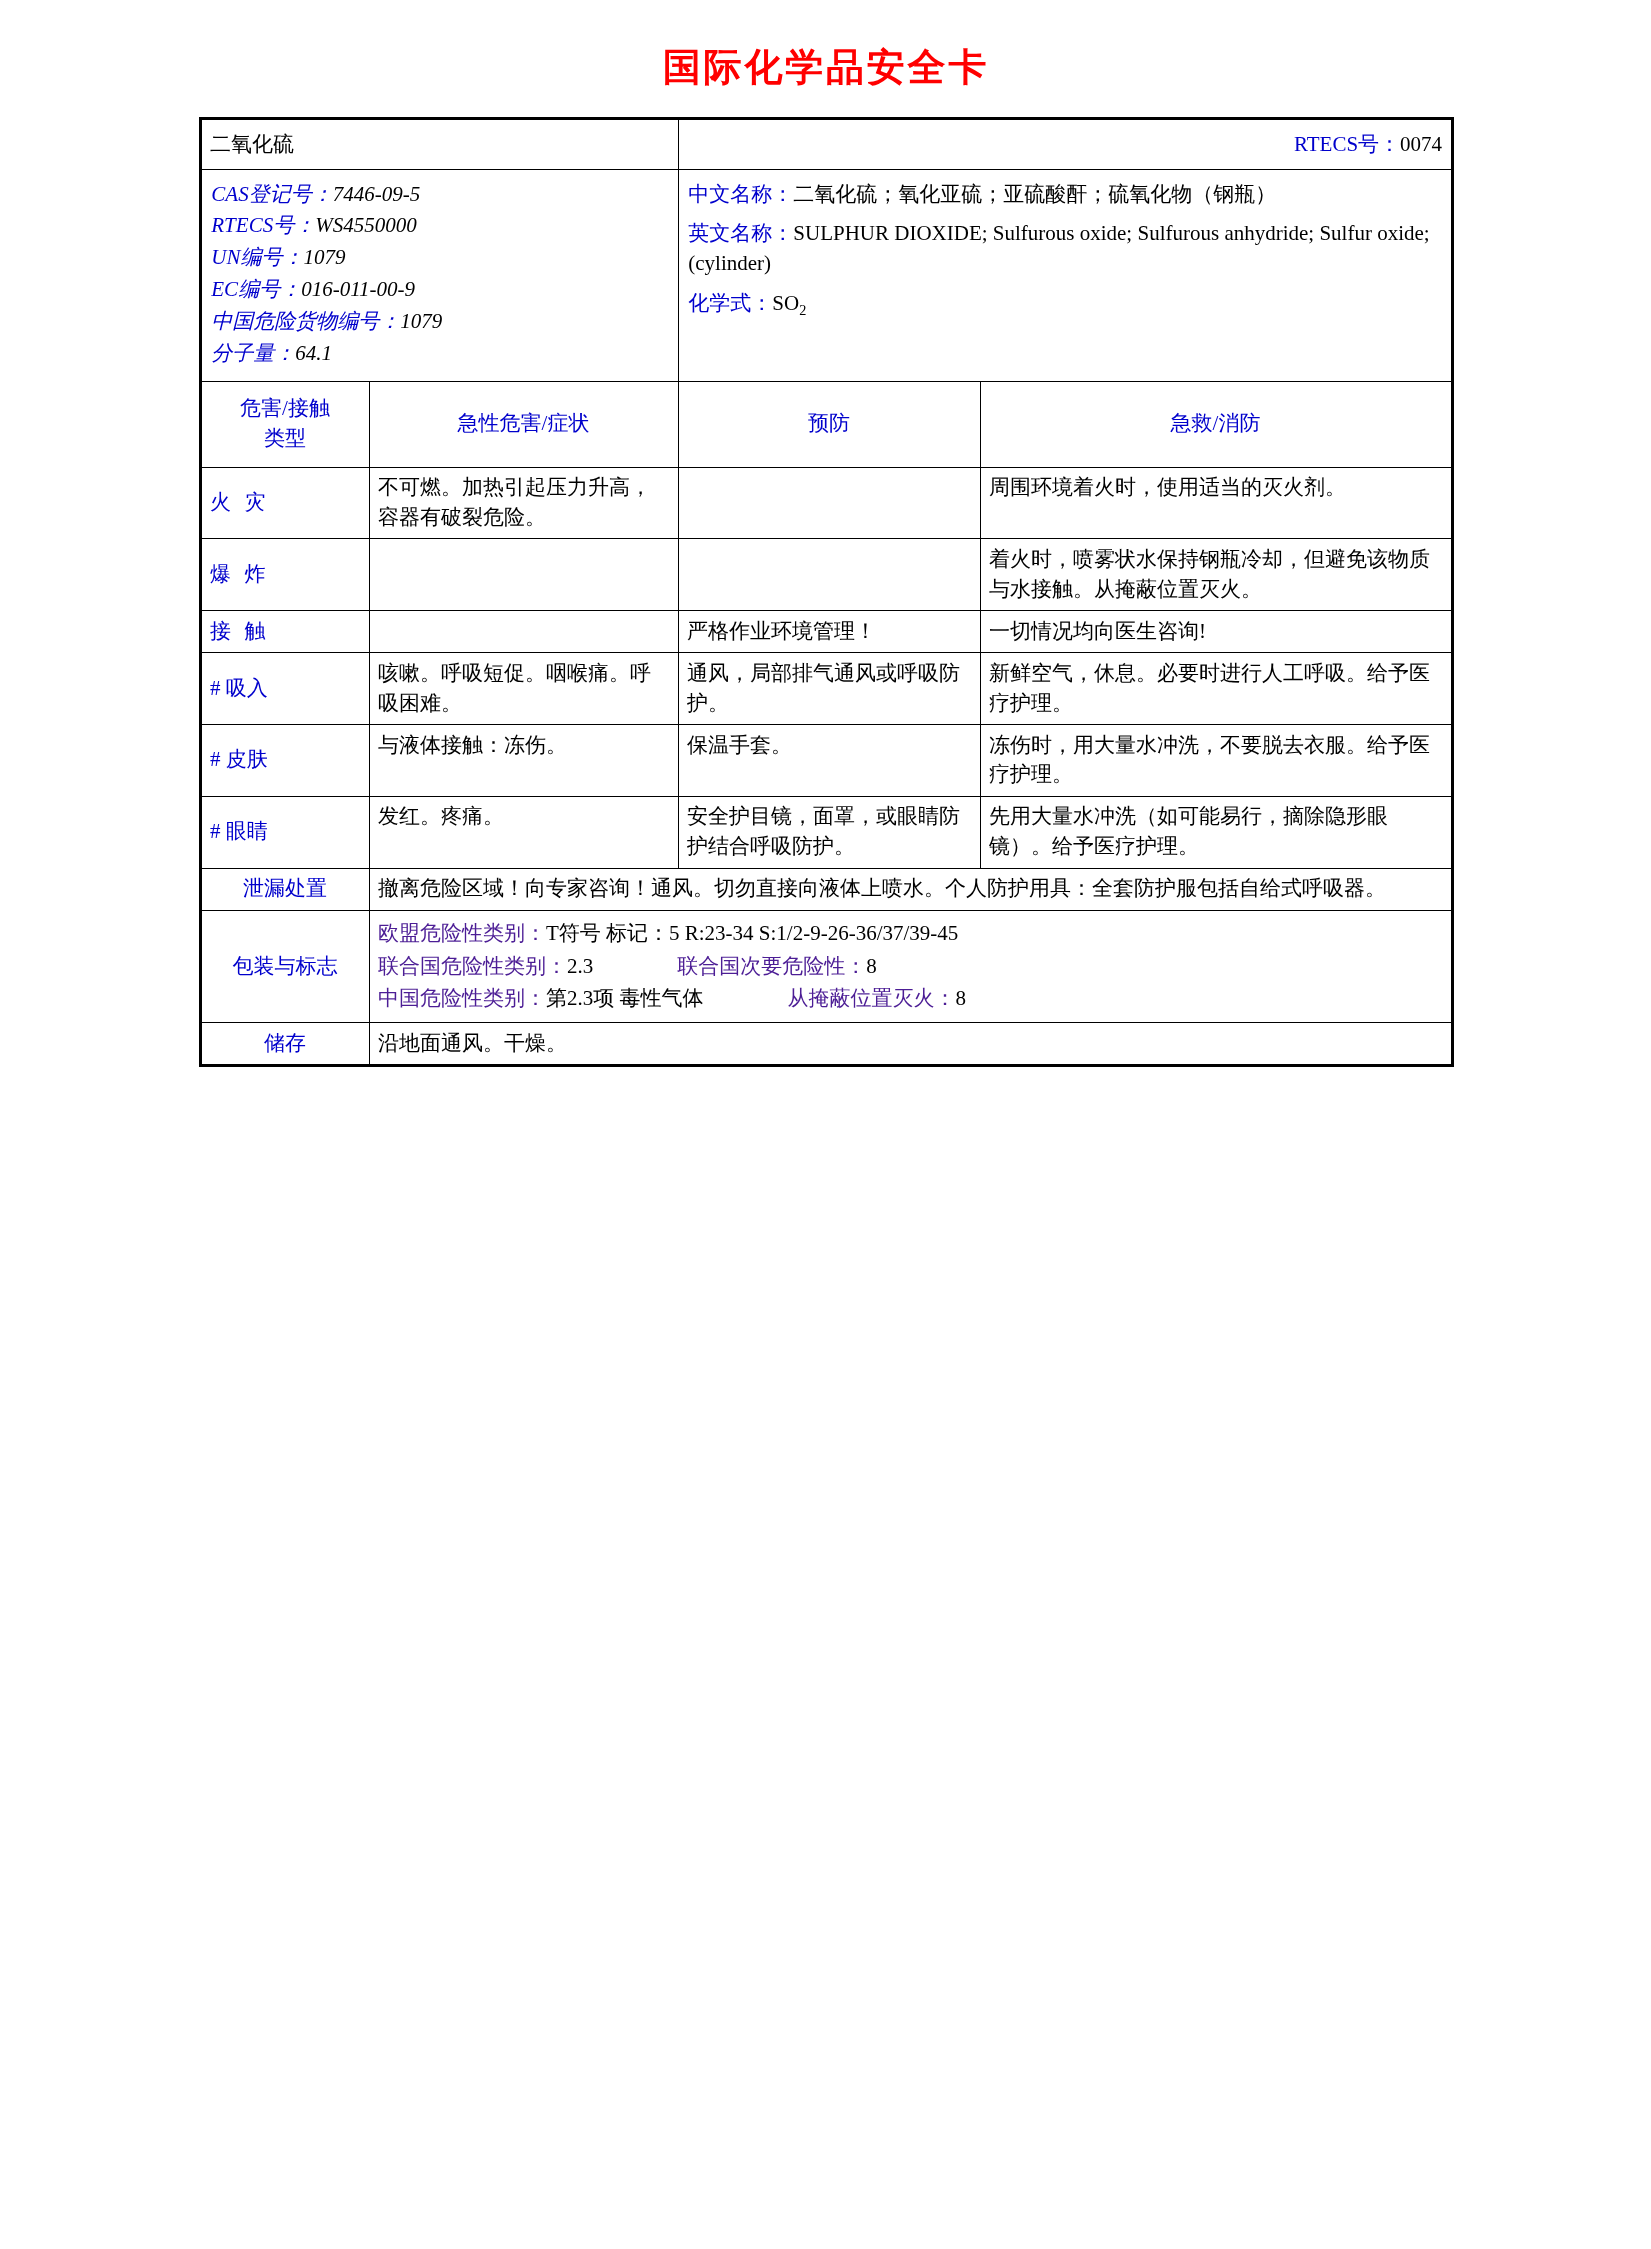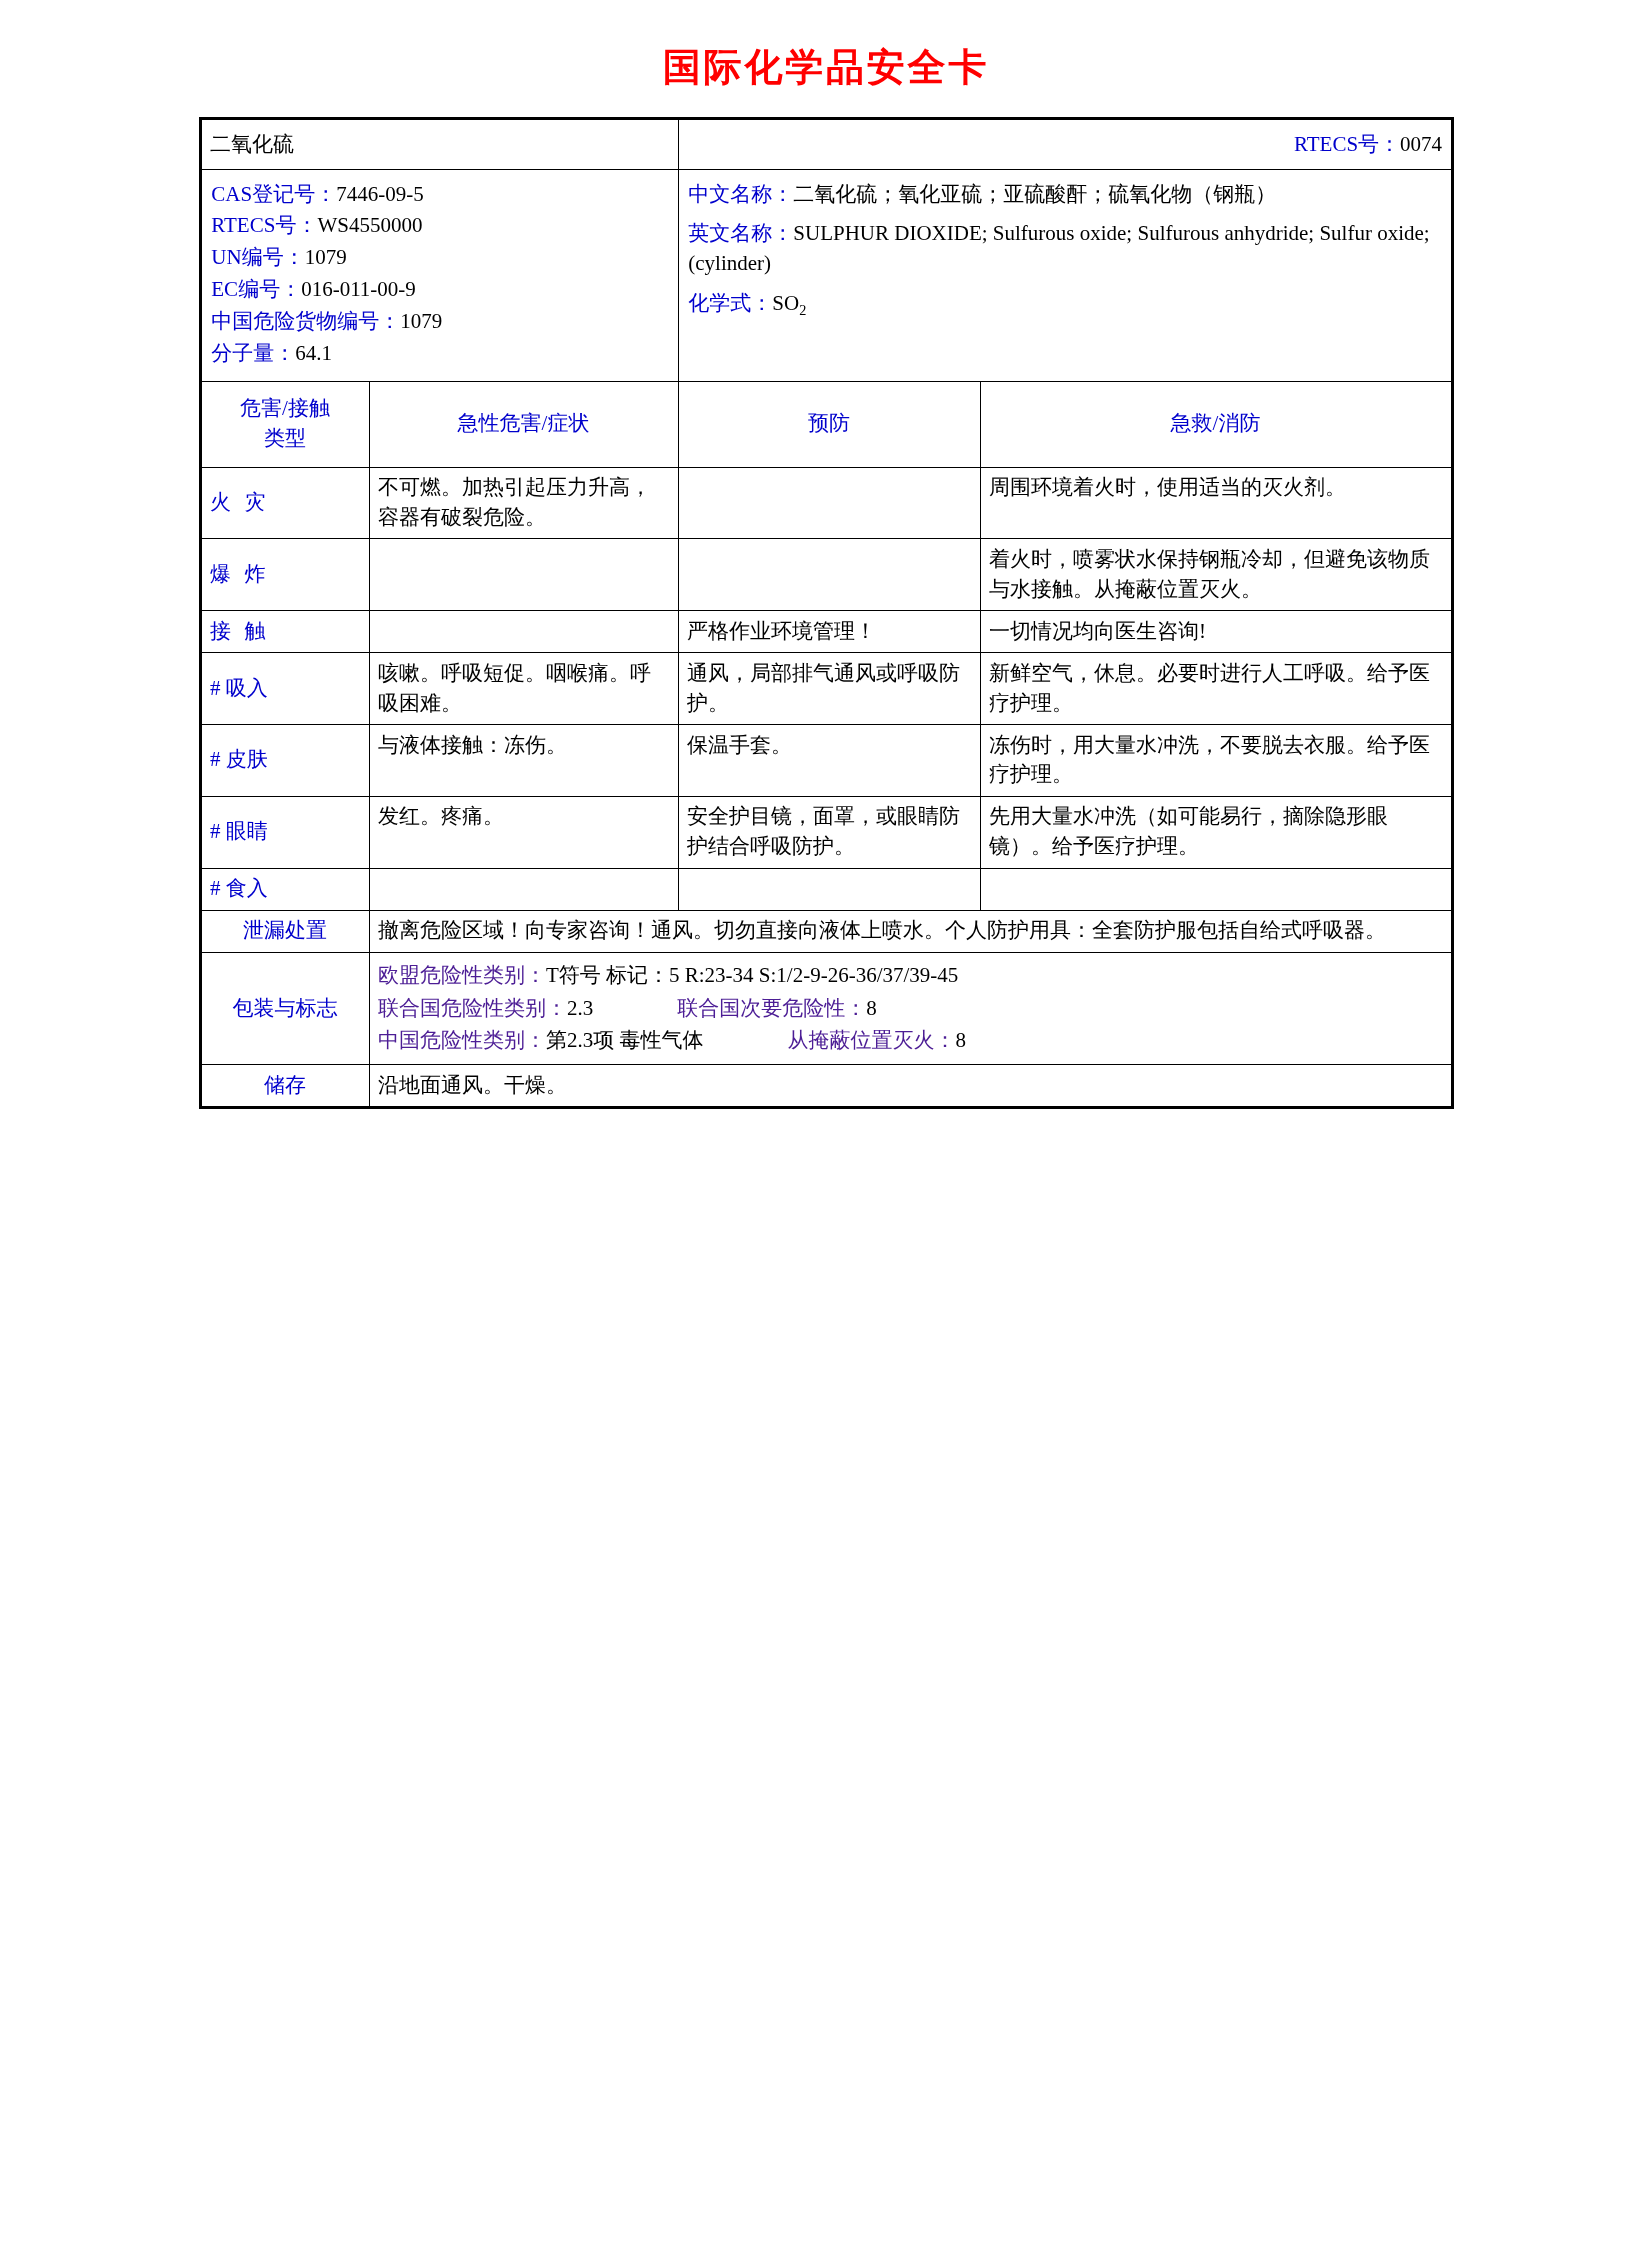--- a/index.html
+++ b/index.html
@@ -59,20 +59,21 @@
     padding-bottom: 9.8px !important;
   }
   .blue {
     color: #0000cc;
   }
   .lbl {
     color: #0000cc;
   }
   .idblock {
     padding: 7px 9.8px 9.8px 9.8px !important;
+    font-style: italic;
   }
   .idblock div {
     margin: 2.1px 0;
     white-space: nowrap;
   }
   .nameblock {
     padding: 7px 9.8px 9.8px 9.8px !important;
   }
   .nameblock p {
     margin: 2.1px 0 9.8px 0;
@@ -209,26 +210,20 @@
         <td class="cell">冻伤时，用大量水冲洗，不要脱去衣服。给予医疗护理。</td>
       </tr>
 
       <tr>
         <td class="rowlabel nospace"># 眼睛</td>
         <td class="cell">发红。疼痛。</td>
         <td class="cell">安全护目镜，面罩，或眼睛防护结合呼吸防护。</td>
         <td class="cell">先用大量水冲洗（如可能易行，摘除隐形眼镜）。给予医疗护理。</td>
       </tr>
 
-      <tr>
-        <td class="rowlabel nospace"># 食入</td>
-        <td class="cell"></td>
-        <td class="cell"></td>
-        <td class="cell"></td>
-      </tr>
 
       <tr>
         <td class="wide-label">泄漏处置</td>
         <td class="cell" colspan="3">撤离危险区域！向专家咨询！通风。切勿直接向液体上喷水。个人防护用具：全套防护服包括自给式呼吸器。</td>
       </tr>
 
       <tr>
         <td class="wide-label">包装与标志</td>
         <td class="cell" colspan="3">
           <div class="pk-line"><span class="k">欧盟危险性类别：</span><span class="latin">T符号  标记：5  R:23-34  S:1/2-9-26-36/37/39-45</span></div>

